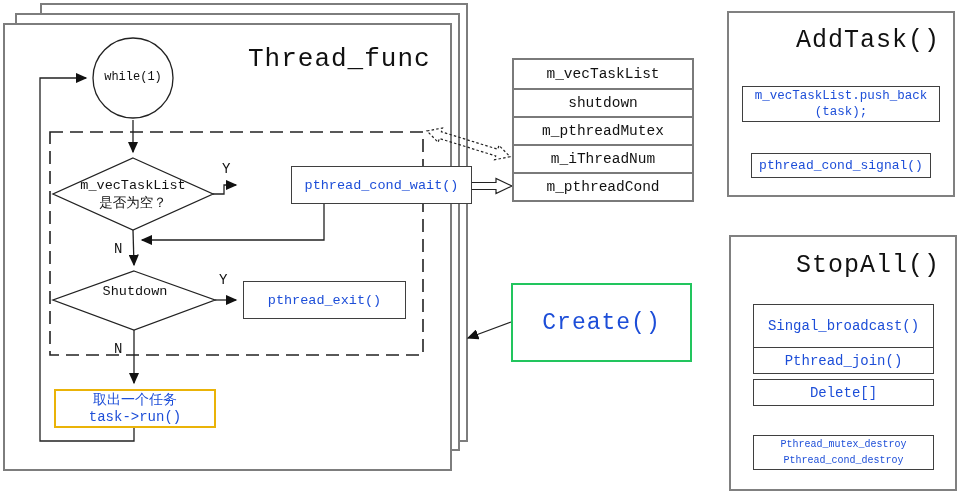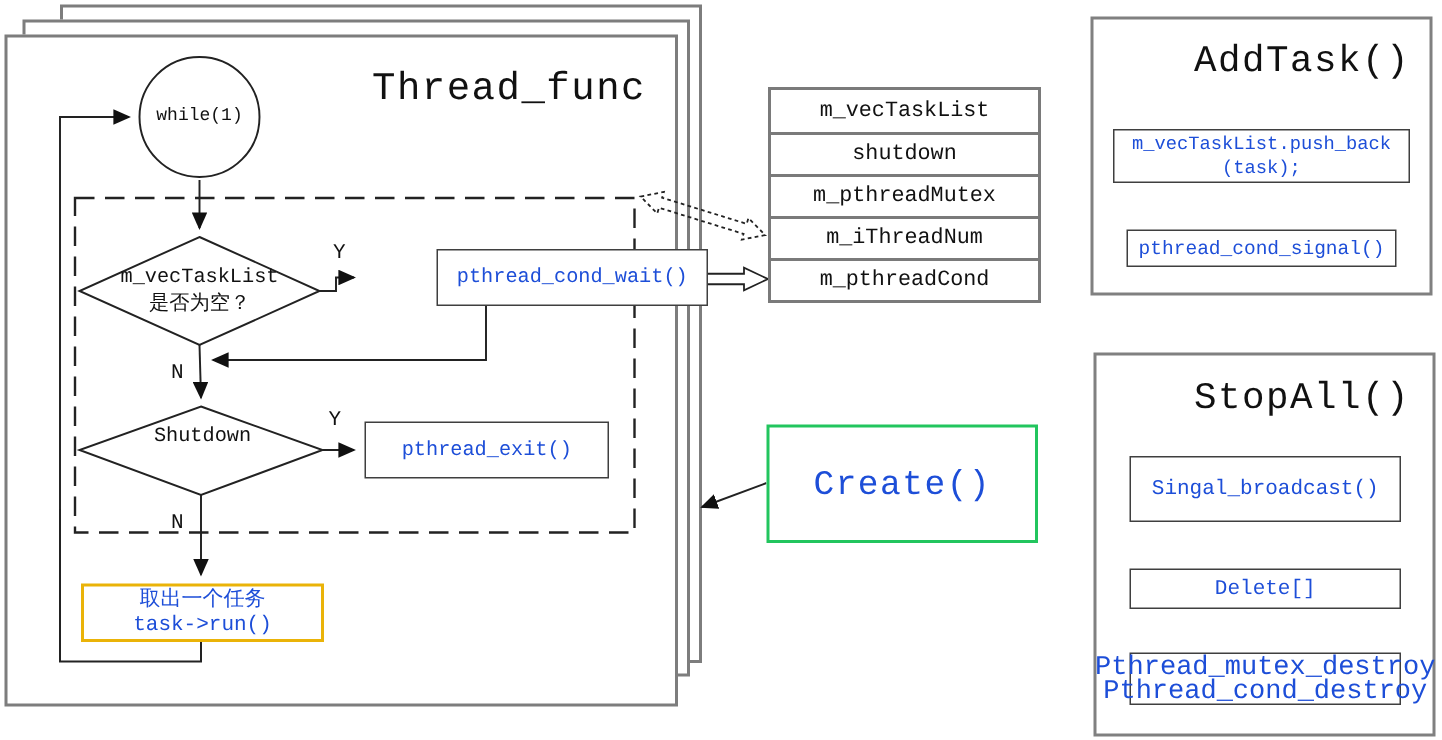--- a/index.html
+++ b/index.html
@@ -41,21 +41,21 @@
   .panel-addtask { left: 727px; top: 11px;  width: 228px; height: 186px; }
   .panel-stopall { left: 729px; top: 235px; width: 228px; height: 256px; }
   .panel-title { position: absolute; font-size: 25px; letter-spacing: 1px; text-align: center; color: #111; }
   .t-addtask { left: 788px; top: 26px;  width: 160px; }
   .t-stopall { left: 793px; top: 251px; width: 150px; }
   .box-pushback { left: 742px; top: 86px;  width: 198px; height: 36px; font-size: 12.5px; line-height: 16px; }
   .box-signal   { left: 751px; top: 153px; width: 180px; height: 25px; font-size: 13px; }
   .box-stop1 { left: 753px; top: 304px; width: 181px; height: 44px; font-size: 14px; }
   .box-stop2 { left: 753px; top: 347px; width: 181px; height: 27px; font-size: 14px; }
   .box-stop3 { left: 753px; top: 379px; width: 181px; height: 27px; font-size: 14px; }
-  .box-stop4 { left: 753px; top: 435px; width: 181px; height: 35px; font-size: 18px; line-height: 16px; }
+  .box-stop4 { left: 753px; top: 435px; width: 181px; height: 35px; font-size: 10px; line-height: 16px; }
   
   .txt { position: absolute; color: #111; white-space: nowrap; }
   .title-main { left: 248px; top: 44px; width: 176px; font-size: 26px; letter-spacing: 1px; text-align: center; }
   .while-label { left: 93px; top: 70px; width: 80px; font-size: 12px; text-align: center; }
   .dtext { text-align: center; font-size: 13.5px; line-height: 18px; }
   .d1text { left: 63px; top: 177px; width: 140px; }
   .d2text { left: 75px; top: 283px; width: 120px; }
   .lbl { font-size: 14px; }
   .lbl-y1 { left: 222px; top: 161px; }
   .lbl-n1 { left: 114px; top: 241px; }
@@ -153,19 +153,20 @@
   <div class="panel-title t-addtask">AddTask()</div>
   <div class="fbox box-pushback">
     <div>m_vecTaskList.push_back</div>
     <div>(task);</div>
   </div>
   <div class="fbox box-signal">pthread_cond_signal()</div>
 
   <div class="panel panel-stopall"></div>
   <div class="panel-title t-stopall">StopAll()</div>
   <div class="fbox box-stop1">Singal_broadcast()</div>
+  <div class="fbox box-stop2">Pthread_join()</div>
   <div class="fbox box-stop3">Delete[]</div>
   <div class="fbox box-stop4">
     <div>Pthread_mutex_destroy</div>
     <div>Pthread_cond_destroy</div>
   </div>
 
 </div>
 
 </body></html>

